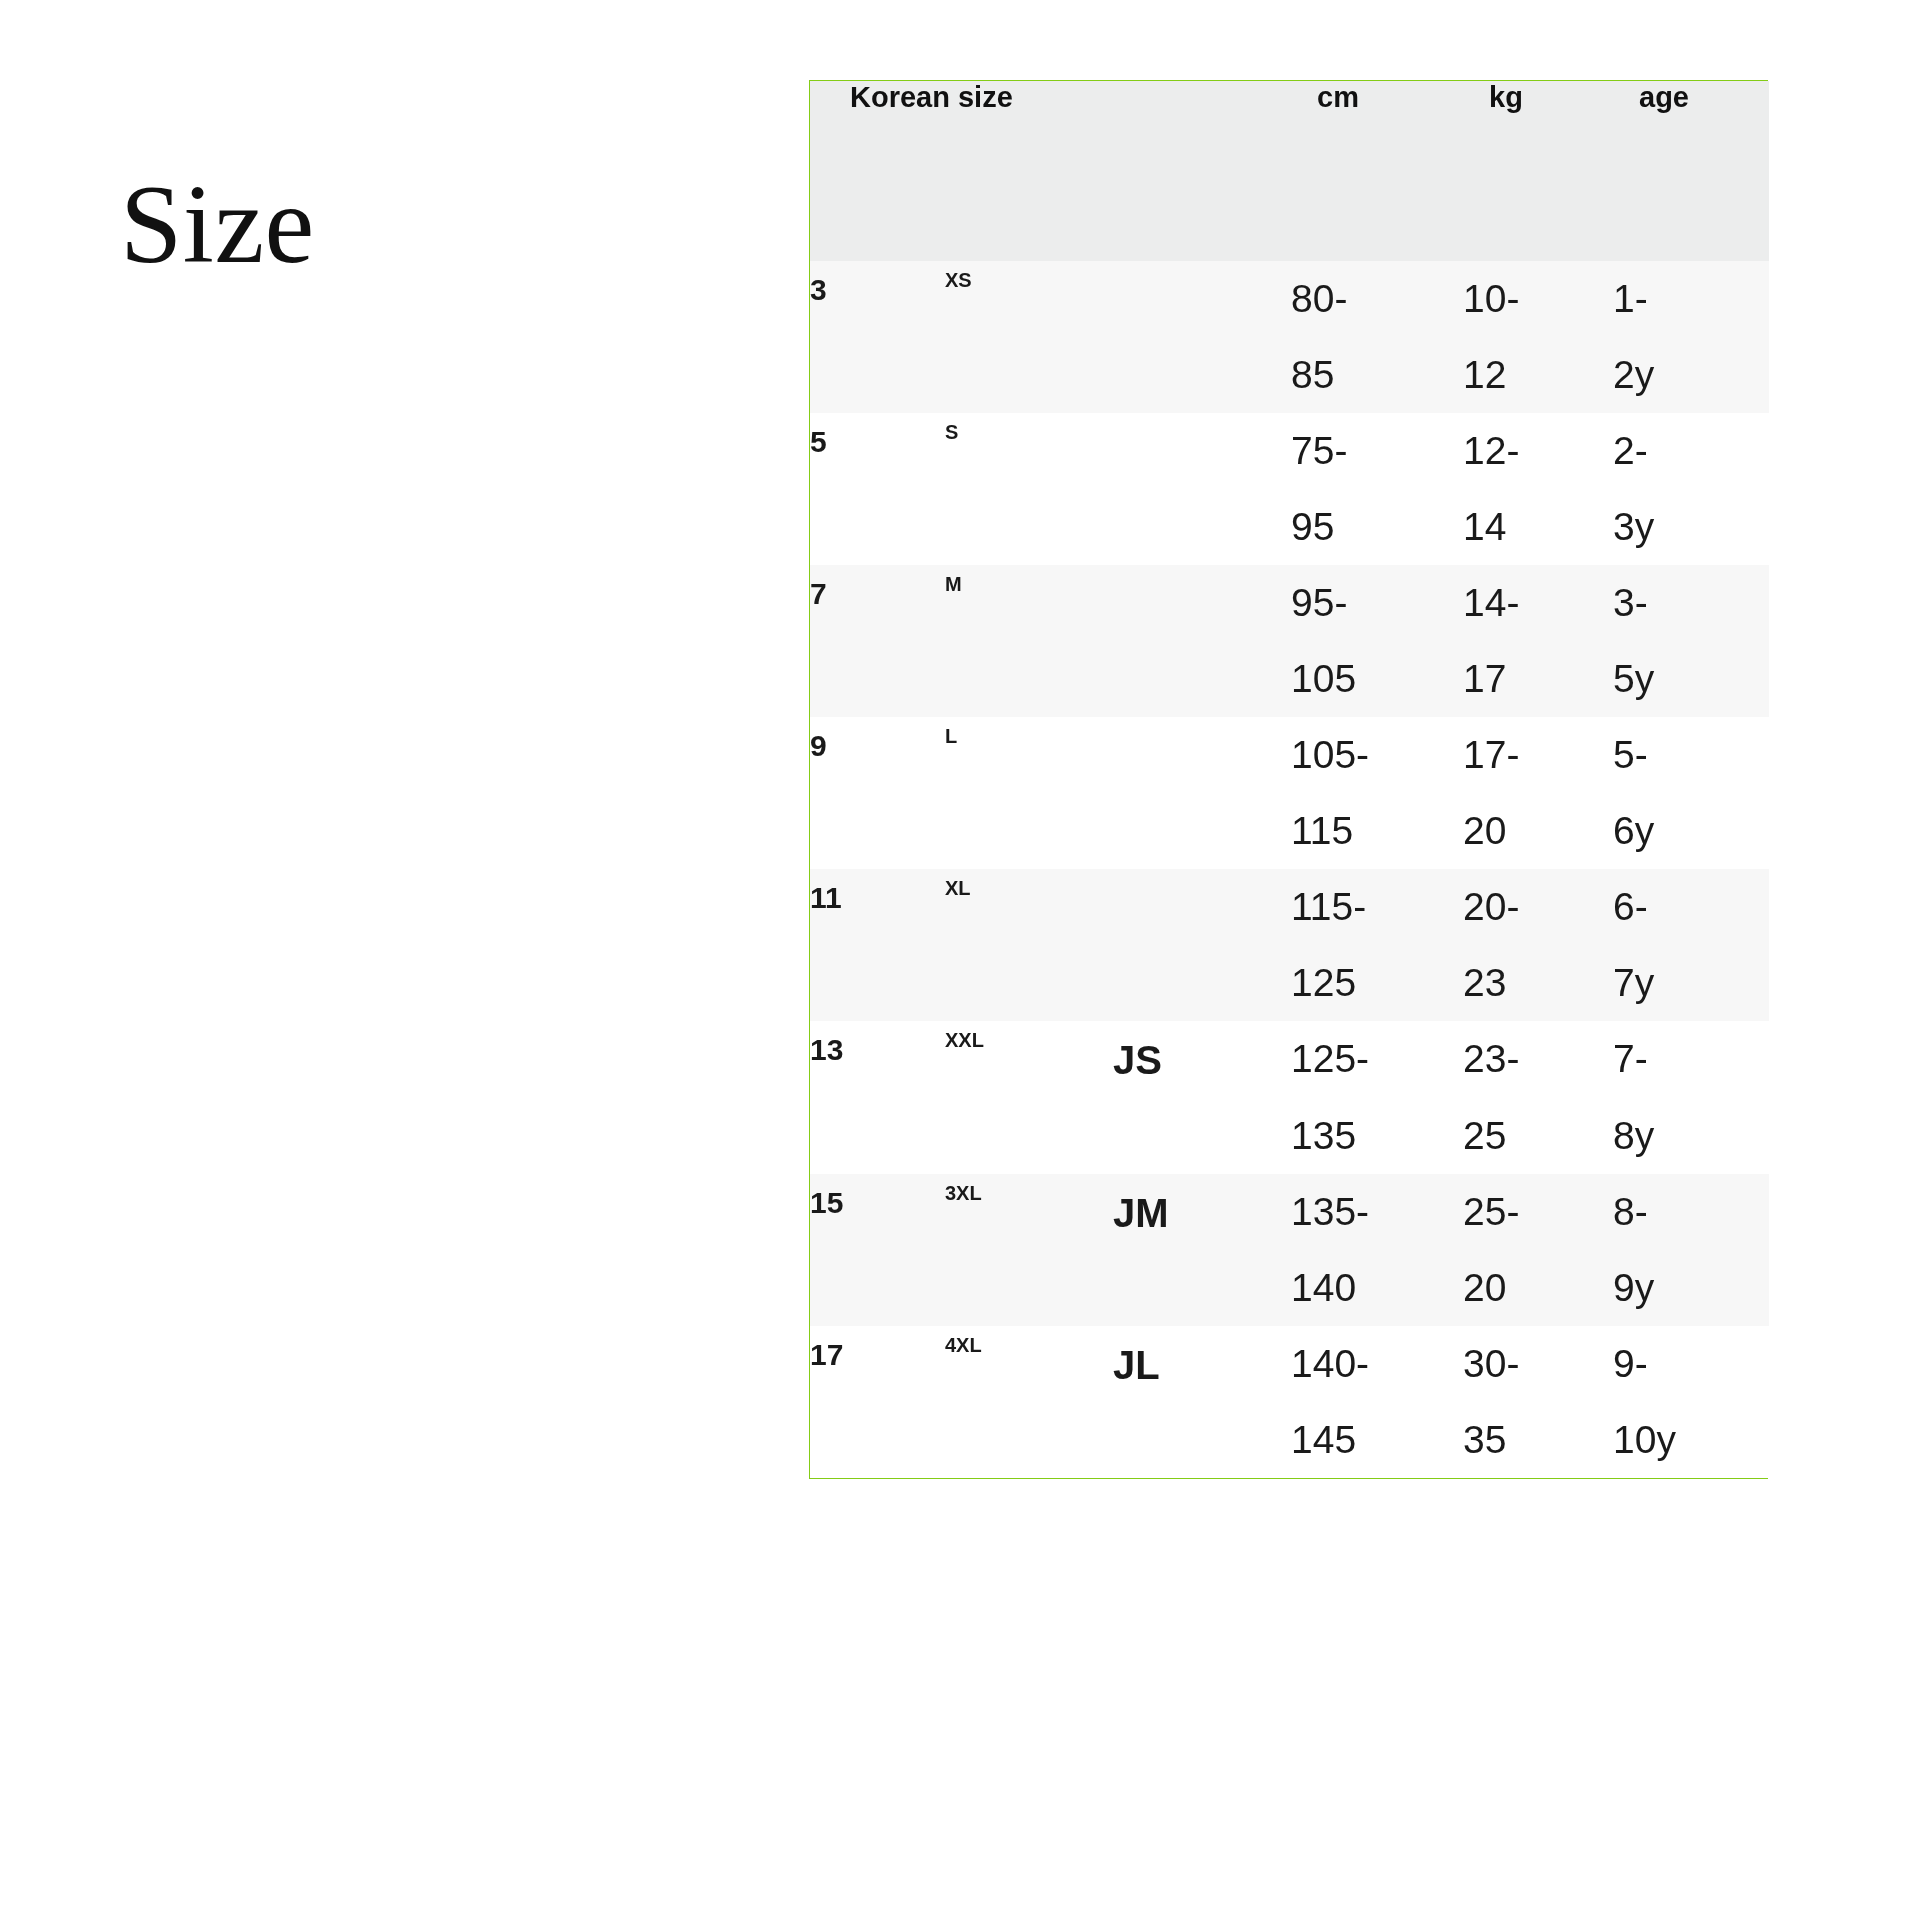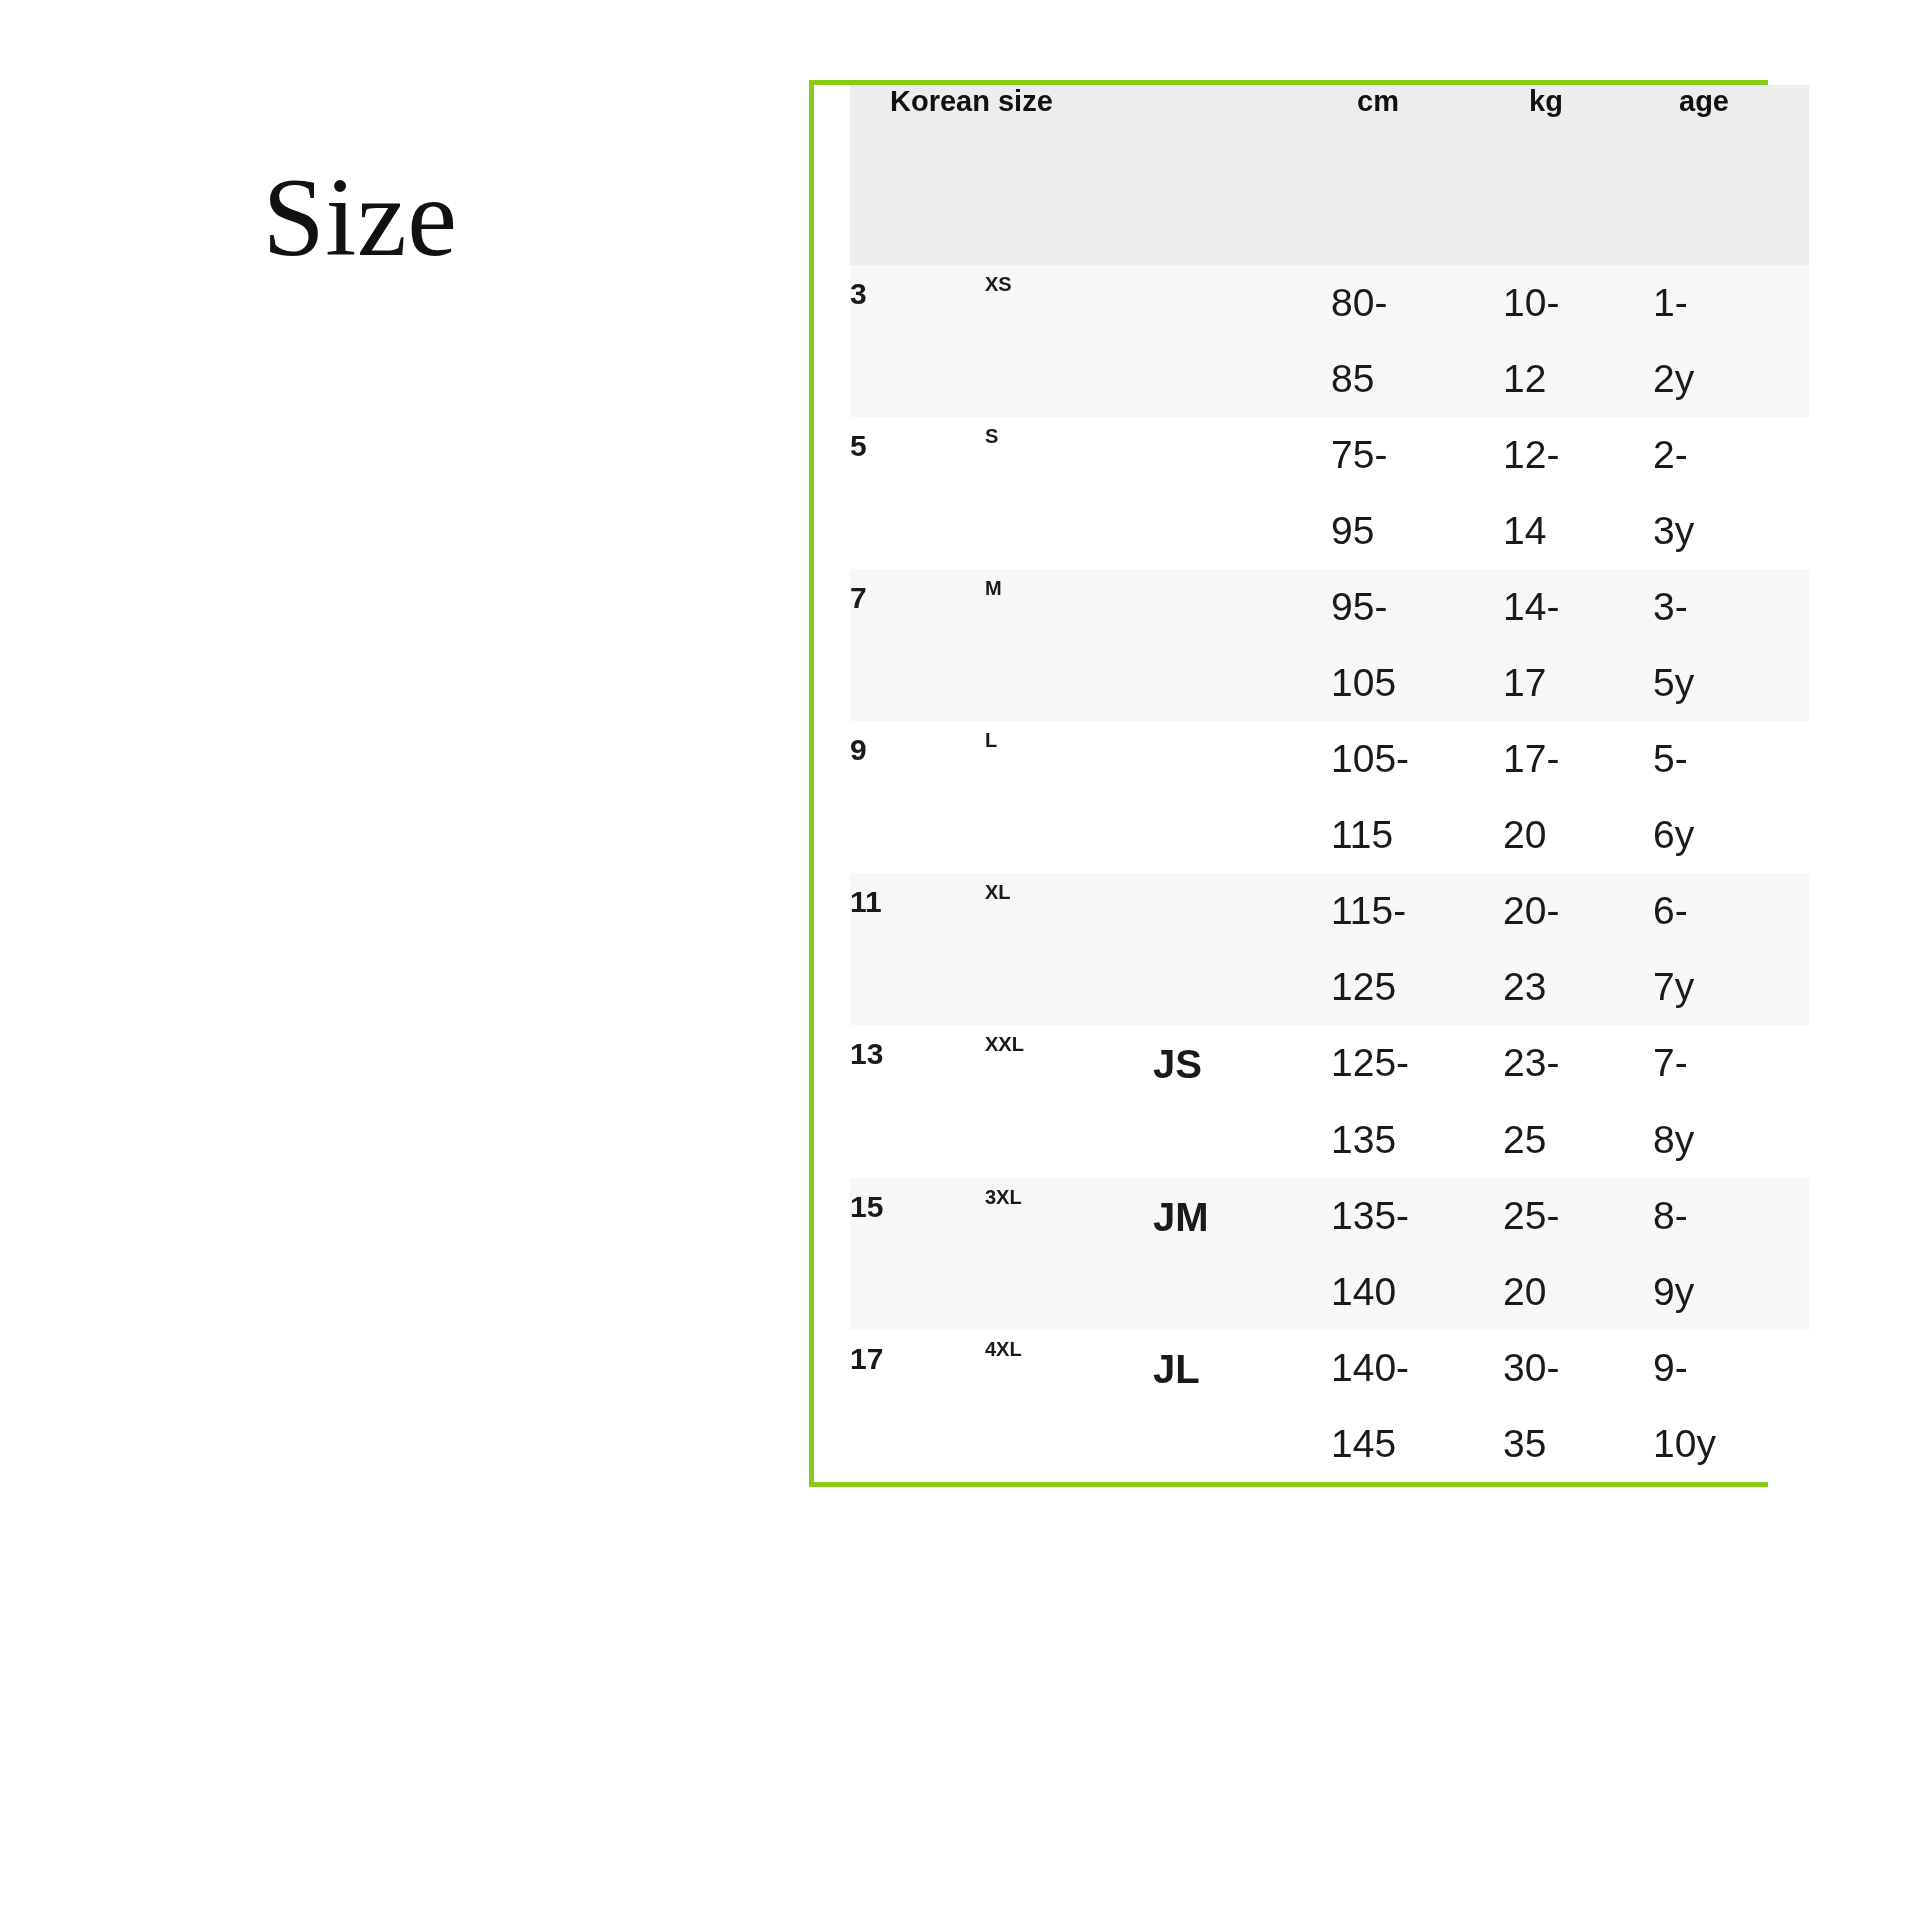--- a/index.html
+++ b/index.html
@@ -18,45 +18,44 @@
   .page {
     position: relative;
     width: 1919px;
     height: 1907px;
   }
 
   
   .title-block {
     position: absolute;
     left: 120px;
-    top: 138px;
+    top: 145px;
     width: 480px;
-    text-align: center;
+    text-align: left;
     font-family: "Liberation Serif", serif;
     font-size: 112px;
     line-height: 1.42;
     color: #111111;
     font-weight: 400;
     letter-spacing: 0.5px;
   }
   .title-line {
     display: block;
     white-space: nowrap;
   }
 
   
   .table-wrap {
     position: absolute;
     left: 809px;
     top: 80px;
     width: 959px;
-    border: 5px solid #84cc16;
+    border: 1px solid #84cc16;
     box-sizing: border-box;
     background: #ffffff;
-    padding-left: 36px;
   }
   table.size-table {
     border-collapse: collapse;
     width: 100%;
     table-layout: fixed;
   }
   table.size-table th,
   table.size-table td {
     padding: 0;
     margin: 0;

